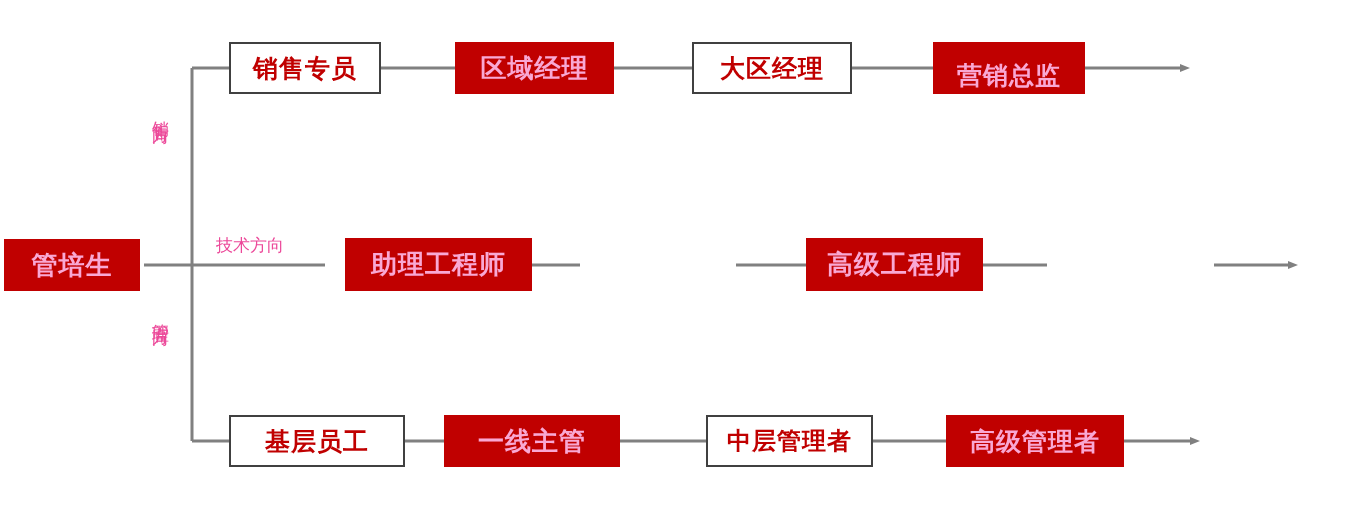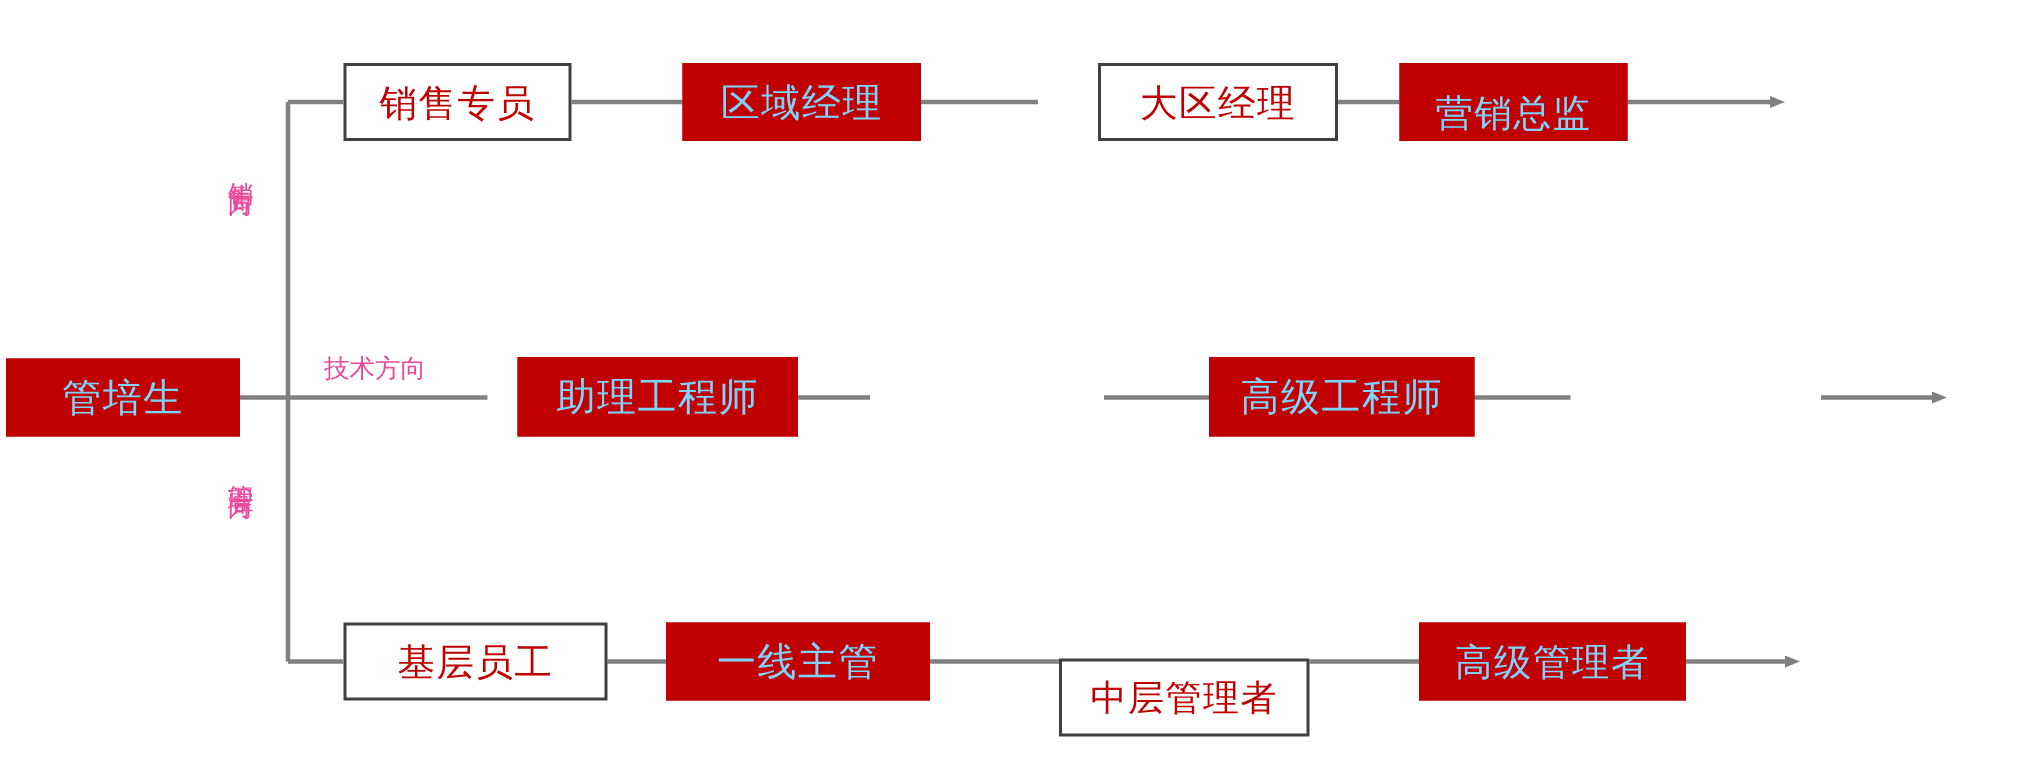--- a/index.html
+++ b/index.html
@@ -16,28 +16,28 @@
     height: 508px;
     background: #ffffff;
     overflow: hidden;
   }
   .node {
     position: absolute;
     box-sizing: border-box;
     display: flex;
     align-items: center;
     justify-content: center;
-    font-weight: normal;
+    font-weight: bold;
     white-space: nowrap;
     letter-spacing: 1px;
   }
   .node.filled {
     background: #C00000;
     border: 2px solid #C00000;
-    color: #7dd3fc;
+    color: #f9a8d4;
   }
   .node.outline {
     background: #ffffff;
     border: 2px solid #404040;
     color: #C00000;
   }
   .branch-label {
     position: absolute;
     color: #ec4899;
     font-weight: normal;
@@ -89,60 +89,60 @@
       <path d="M983,265 L1047,265"></path>
       <path d="M1214,265 L1288,265" marker-end="url(#arrowGray)"></path>
 
       <path d="M381,441 L444,441"></path>
       <path d="M620,441 L706,441"></path>
       <path d="M873,441 L946,441"></path>
       <path d="M1124,441 L1190,441" marker-end="url(#arrowGray)"></path>
     </g>
   </svg>
 
-  <div class="node filled" style="left:4px; top:239px; width:156px; height:52px; font-size:26px;">
+  <div class="node filled" style="left:4px; top:239px; width:136px; height:52px; font-size:26px;">
     <span>管培生</span>
   </div>
 
   <div class="branch-label vertical" style="left:150px; top:108px; font-size:17px;">
     <span>销售方向</span>
   </div>
   <div class="branch-label" style="left:216px; top:236px; font-size:17px;">
     <span>技术方向</span>
   </div>
   <div class="branch-label vertical" style="left:150px; top:310px; font-size:17px;">
     <span>管理方向</span>
   </div>
 
   <div class="node outline" style="left:229px; top:42px; width:152px; height:52px; font-size:25px;">
     <span>销售专员</span>
   </div>
   <div class="node filled" style="left:455px; top:42px; width:159px; height:52px; font-size:26px;">
     <span>区域经理</span>
   </div>
-  <div class="node outline" style="left:692px; top:42px; width:160px; height:52px; font-size:25px;margin-left:40px;">
+  <div class="node outline" style="left:692px; top:42px; width:160px; height:52px; font-size:25px;">
     <span>大区经理</span>
   </div>
   <div class="node filled" style="left:933px; top:42px; width:152px; height:52px; font-size:25px;align-items:flex-end;">
     <span>营销总监</span>
   </div>
 
   <div class="node filled" style="left:325px; top:238px; width:187px; height:53px; font-size:26px;margin-left:20px;">
     <span>助理工程师</span>
   </div>
   <div class="node filled" style="left:806px; top:238px; width:177px; height:53px; font-size:26px;text-align:right;">
     <span>高级工程师</span>
   </div>
 
   <div class="node outline" style="left:229px; top:415px; width:176px; height:52px; font-size:25px;">
     <span>基层员工</span>
   </div>
   <div class="node filled" style="left:444px; top:415px; width:176px; height:52px; font-size:26px;">
     <span>一线主管</span>
   </div>
-  <div class="node outline" style="left:706px; top:415px; width:167px; height:52px; font-size:24px;margin-top:24px;">
+  <div class="node outline" style="left:706px; top:415px; width:167px; height:52px; font-size:24px;">
     <span>中层管理者</span>
   </div>
   <div class="node filled" style="left:946px; top:415px; width:178px; height:52px; font-size:25px;">
     <span>高级管理者</span>
   </div>
 
 </div>
 
 </body></html>

